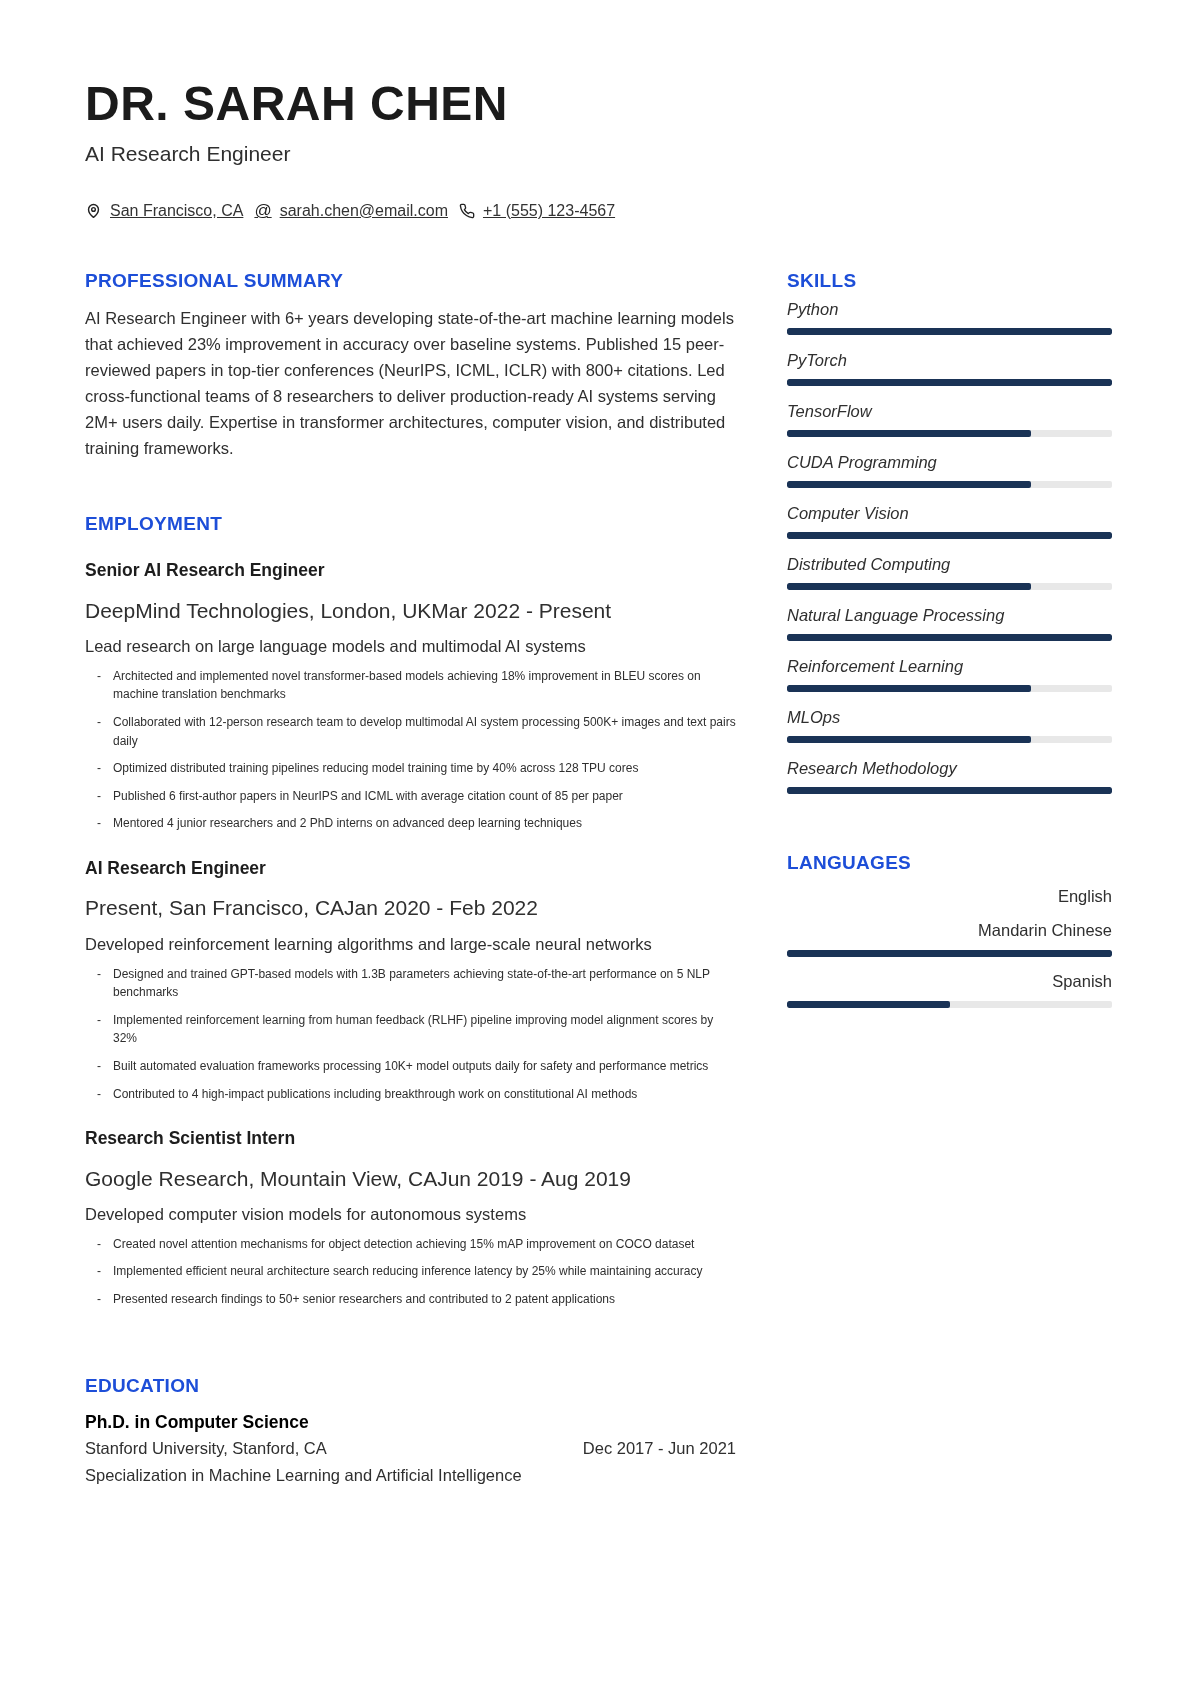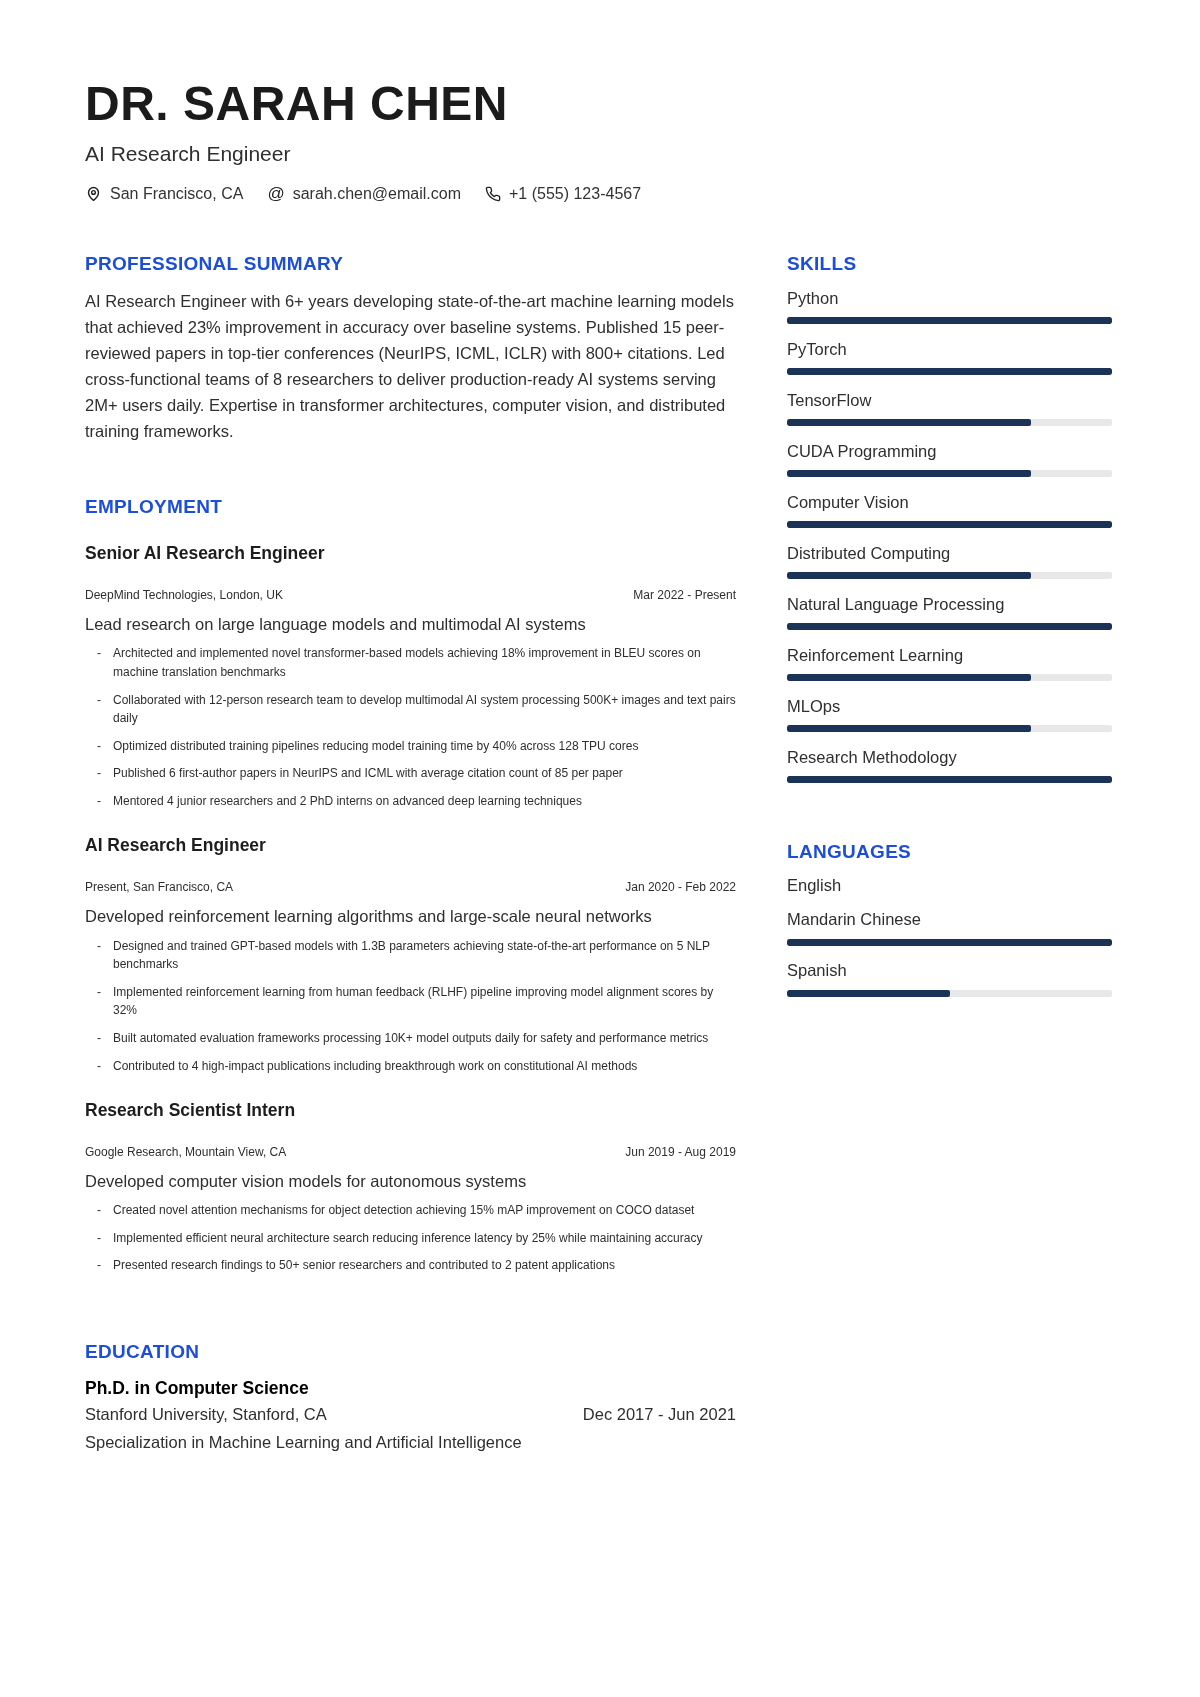--- a/index.html
+++ b/index.html
@@ -10,21 +10,21 @@
     color:#2f2f2f;
   }
   .page { padding:78px 88px 0 85px; }
 
   
   .name {
     font-size:48px; font-weight:700; color:#1b1b1b;
     letter-spacing:0.5px; line-height:1.08;
   }
   .subtitle { margin-top:12px; font-size:21px; color:#2f2f2f; }
-  .contact-row { margin-top:19px; display:flex; align-items:center; gap:24px; }
+  .contact-row { margin-top:36px; display:flex; align-items:center; gap:11px;text-decoration:underline; }
   .contact-item { display:flex; align-items:center; gap:8px; font-size:16px; color:#333; }
   .contact-item svg { display:block; }
   .at-glyph { font-size:17px; font-weight:400; color:#222; line-height:1; }
 
   
   .columns { display:flex; gap:51px; margin-top:50px; }
   .main-col { width:651px; flex:0 0 651px; }
   .side-col { width:325px; flex:0 0 325px; }
 
   .section-heading {
@@ -32,50 +32,50 @@
   }
 
   
   .summary-text { margin-top:13px; font-size:16.5px; line-height:1.58; color:#2f2f2f; }
 
   
   .employment-section { margin-top:52px; }
   .job { margin-top:23px; }
   .job:first-of-type { margin-top:15px; }
   .job-title { font-size:17.5px; font-weight:700; color:#1d1d1d; line-height:1.45; }
-  .job-meta { display:flex; justify-content:space-between; align-items:baseline;
-              font-size:12px; line-height:1.5; margin-top:19px; }
+  .job-meta { display:flex; justify-content:flex-start; align-items:baseline;
+              font-size:21px; line-height:1.5; margin-top:11px; }
   .job-desc { font-size:16.5px; line-height:1.5; margin-top:8px; }
   .bullets { list-style:none; margin-top:8px; }
   .bullets li {
     position:relative; padding-left:28px; font-size:12px; line-height:1.55;
     margin-bottom:9px;
   }
   .bullets li::before { content:"-"; position:absolute; left:12px; top:0; }
 
   
   .education-section { margin-top:66px; }
   .degree { margin-top:15px; }
   .degree-title { font-size:17.5px; font-weight:700; color:#000000; }
   .degree-meta { display:flex; justify-content:space-between; align-items:baseline;
                  font-size:16.5px; line-height:1.55; margin-top:3px;gap:16px; }
   .degree-details { font-size:16.5px; line-height:1.55; margin-top:2px; }
 
   
   .skill-item { margin-bottom:16px; }
-  .skills-list { margin-top:14px; }
+  .skills-list { margin-top:8px;font-style:italic; }
   .skill-name { font-size:16.5px; color:#2f2f2f; }
   .bar-track {
     margin-top:9px; width:100%; height:7px; background:#e8e8e8; border-radius:2px;
     overflow:hidden;
   }
   .bar-fill { height:100%; background:#1a3356; border-radius:2px; }
 
   .languages-section { margin-top:58px; }
-  .languages-list { margin-top:13px; }
+  .languages-list { margin-top:13px;text-align:right; }
   .language-item { margin-bottom:15px; }
   .language-item .bar-track { margin-top:10px; }
 </style>
 </head>
 <body>
 
 <div class="page">
 
   <header>
     <div class="name">DR. SARAH CHEN</div>

